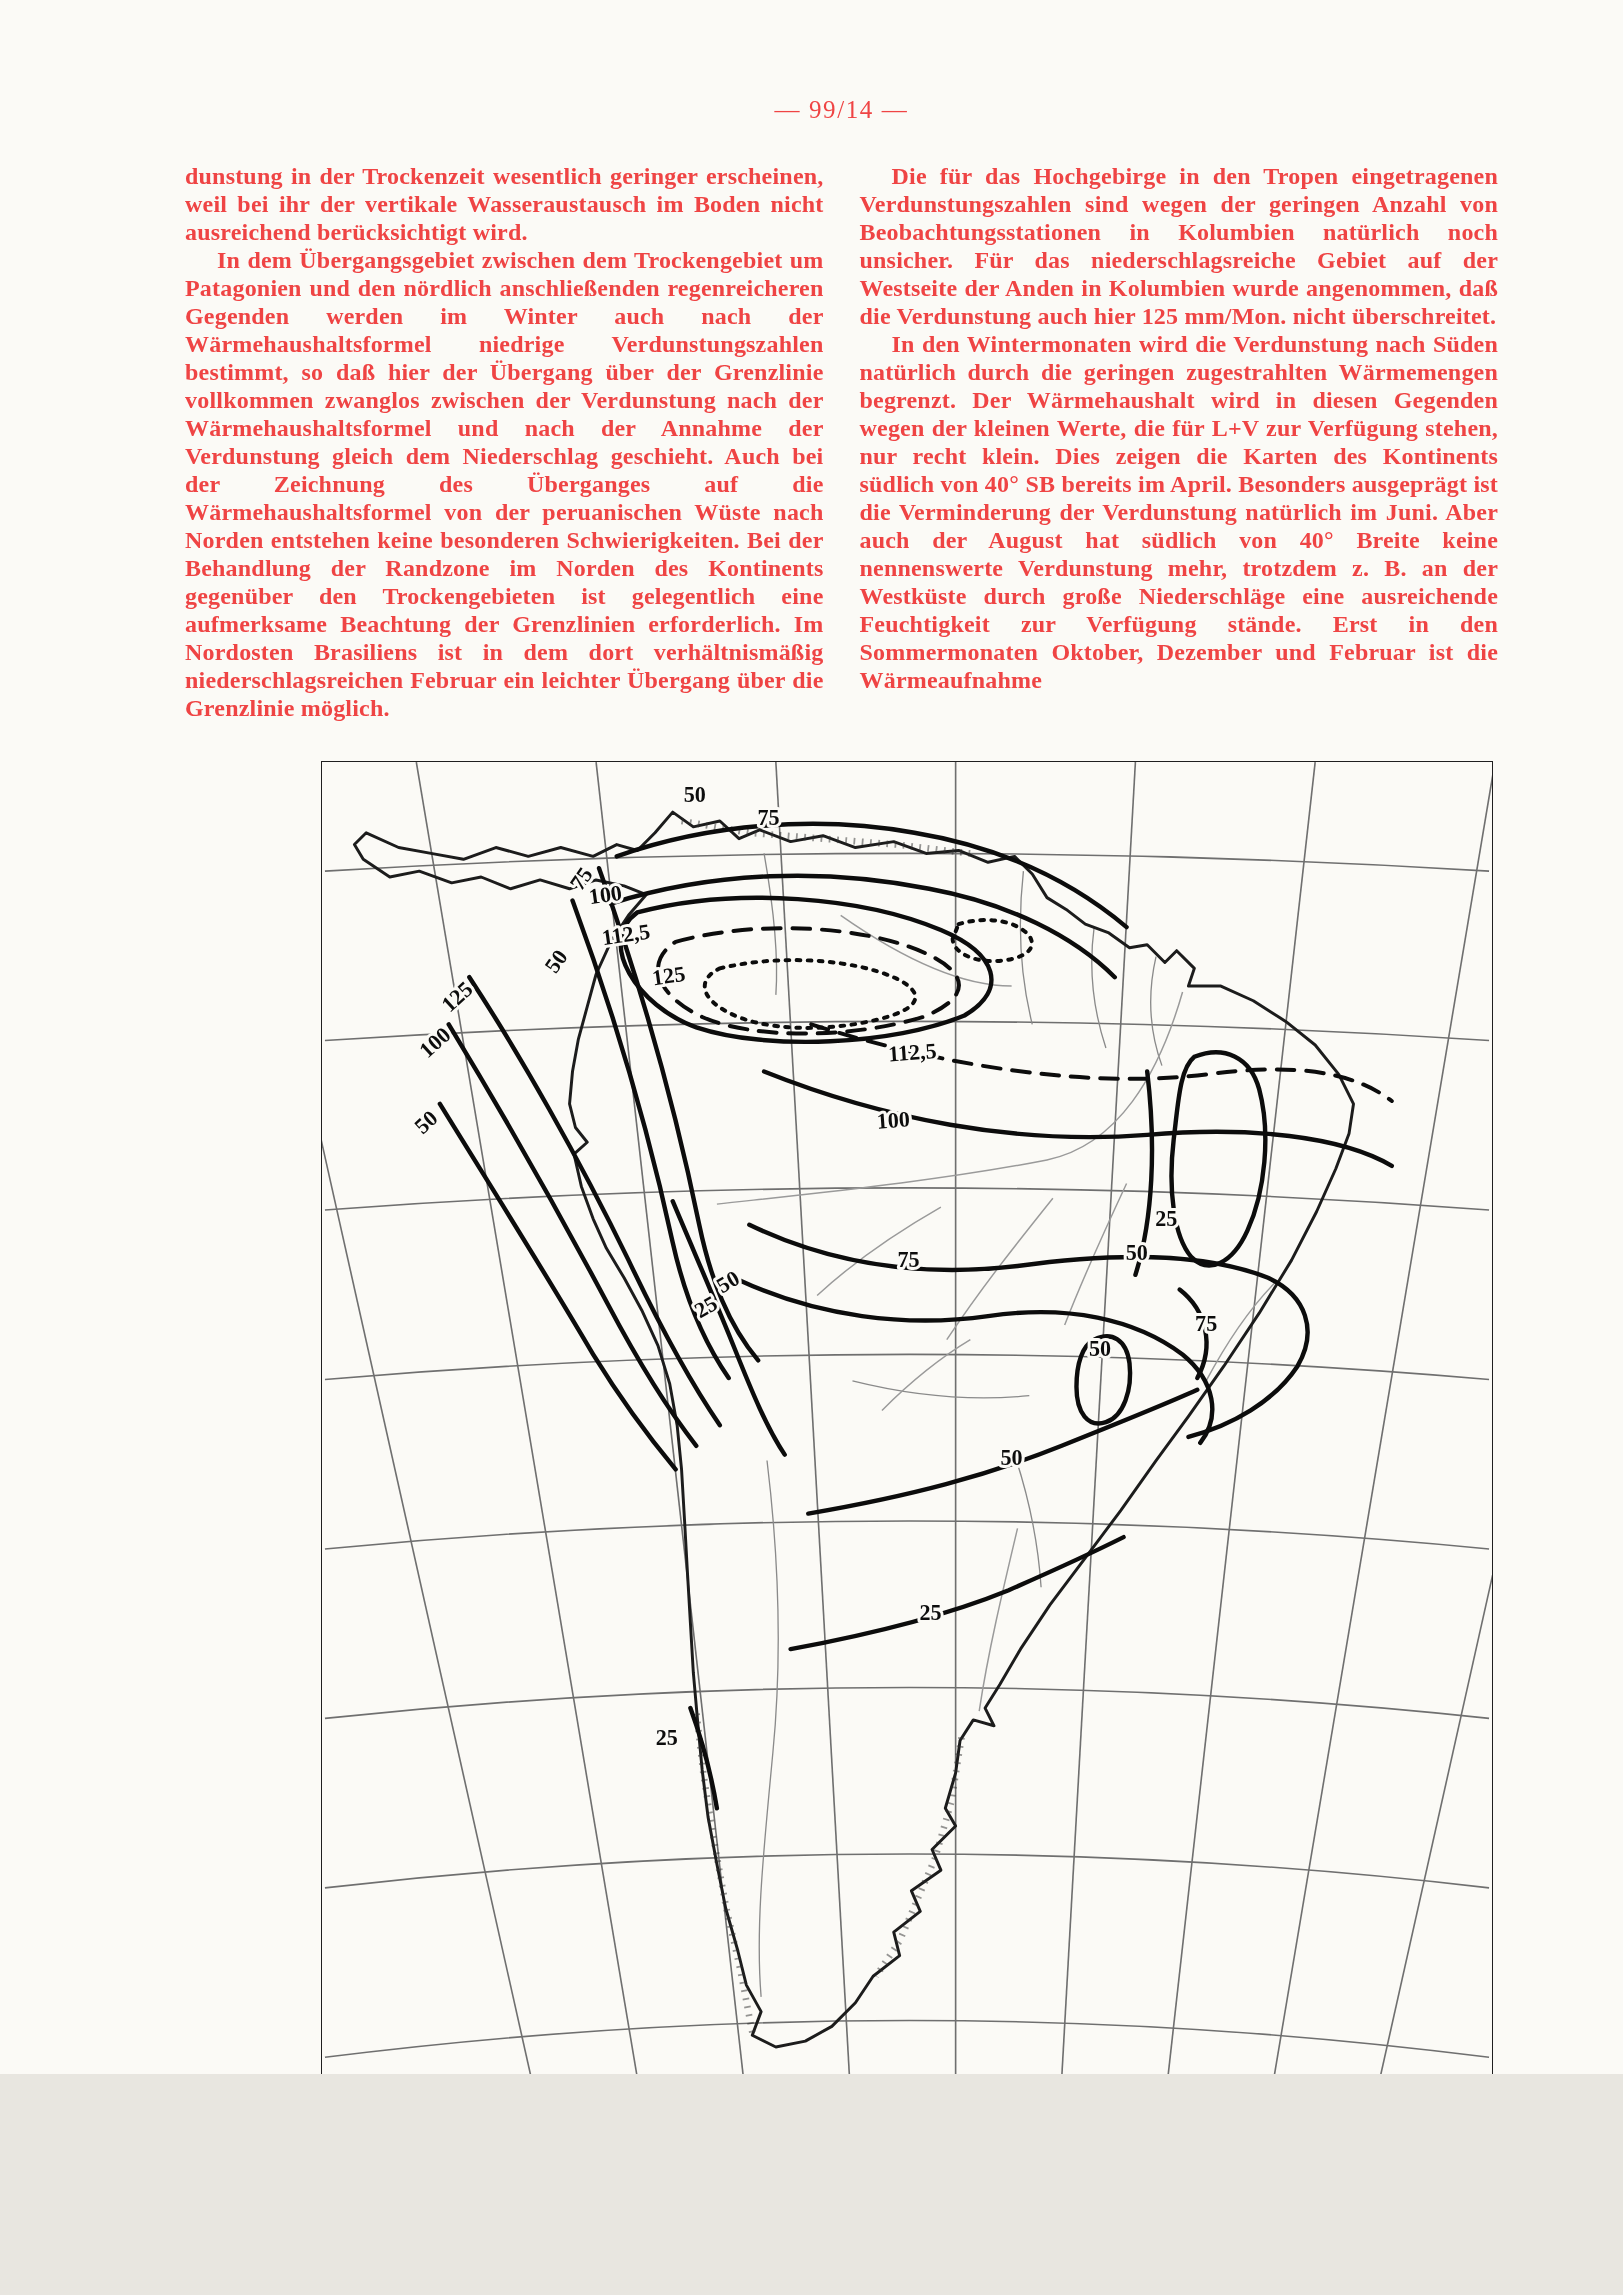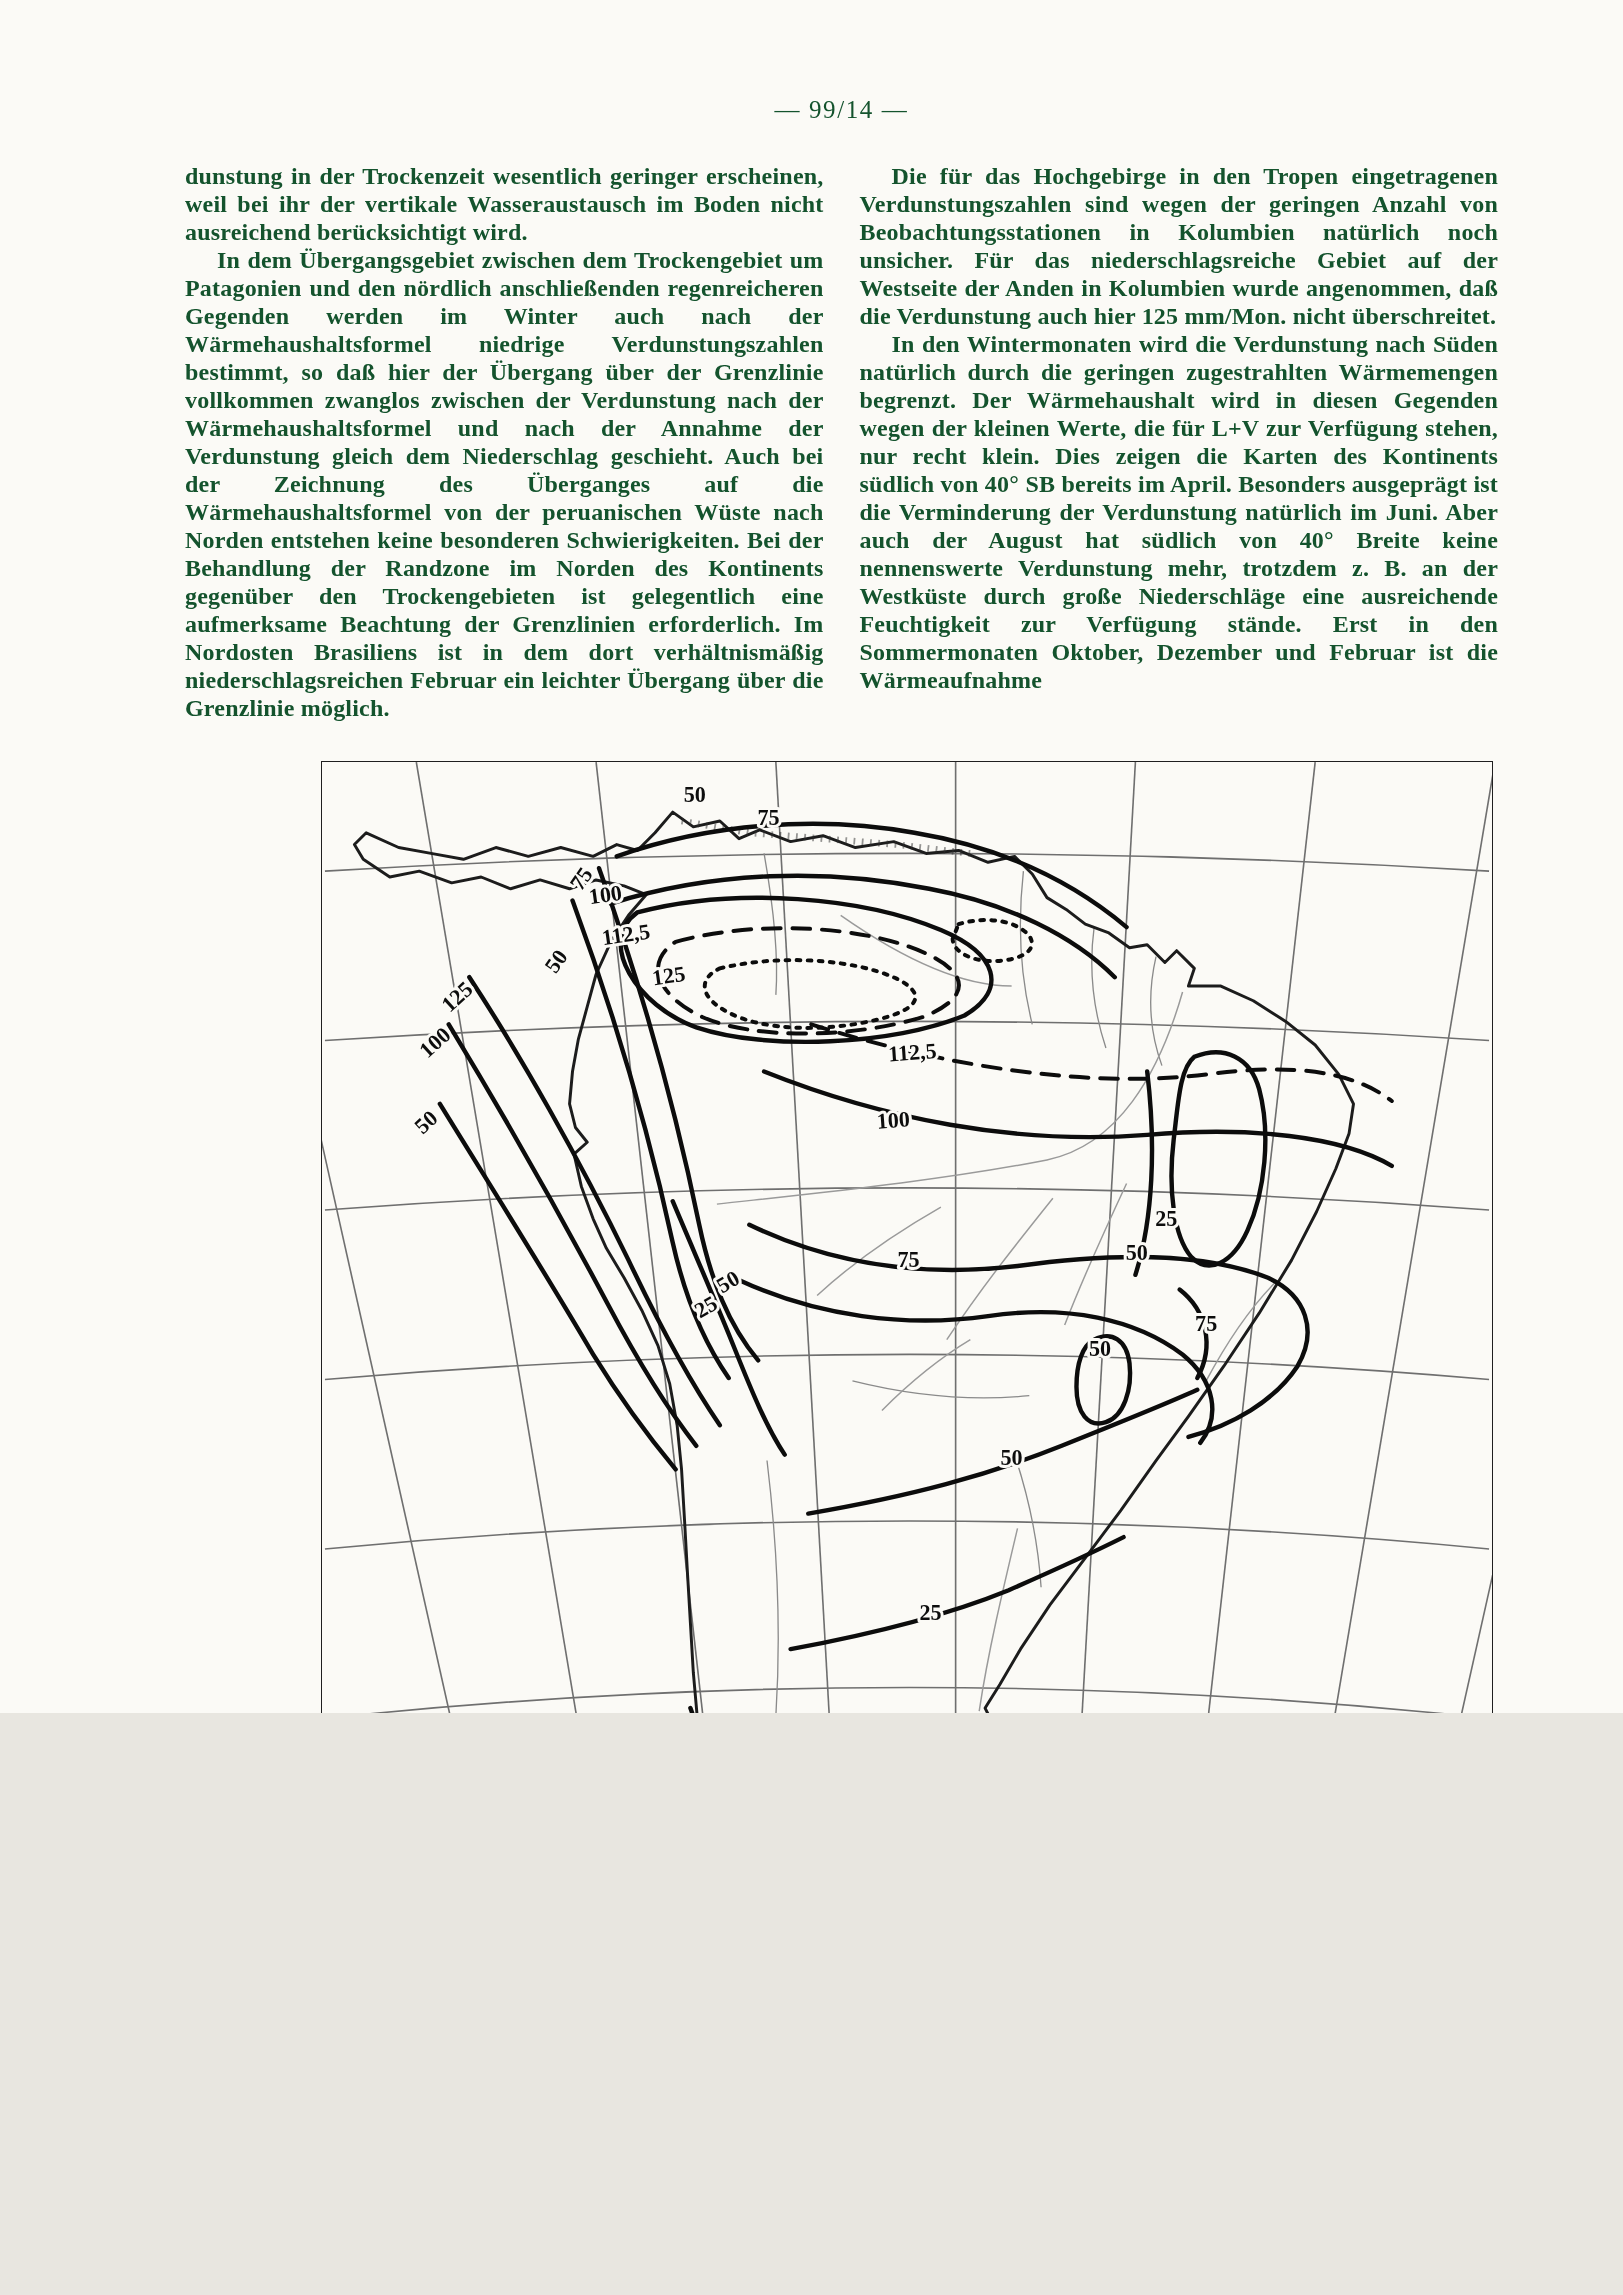--- a/index.html
+++ b/index.html
@@ -1,21 +1,21 @@
 <!DOCTYPE html>
 <html style="font-size:13px"><head>
 <meta charset="utf-8">
 <style>
   html,body{margin:0;padding:0;background:#e8e6e0;}
   .page{
     position:relative;
-    width:1623px;height:1713px;
+    width:1623px;height:2074px;
     background:#fbfaf6;
     font-family:"Liberation Serif", serif;
-    color:#14532d;
+    color:#ef4444;
     overflow:hidden;
   }
   .page-number{
     position:absolute;top:96px;left:185px;width:1313px;
     text-align:center;font-size:25px;letter-spacing:1.6px;
   }
   .columns{
     position:absolute;top:162px;left:185px;width:1313px;
     display:flex;gap:36px;font-weight:bold;
   }

